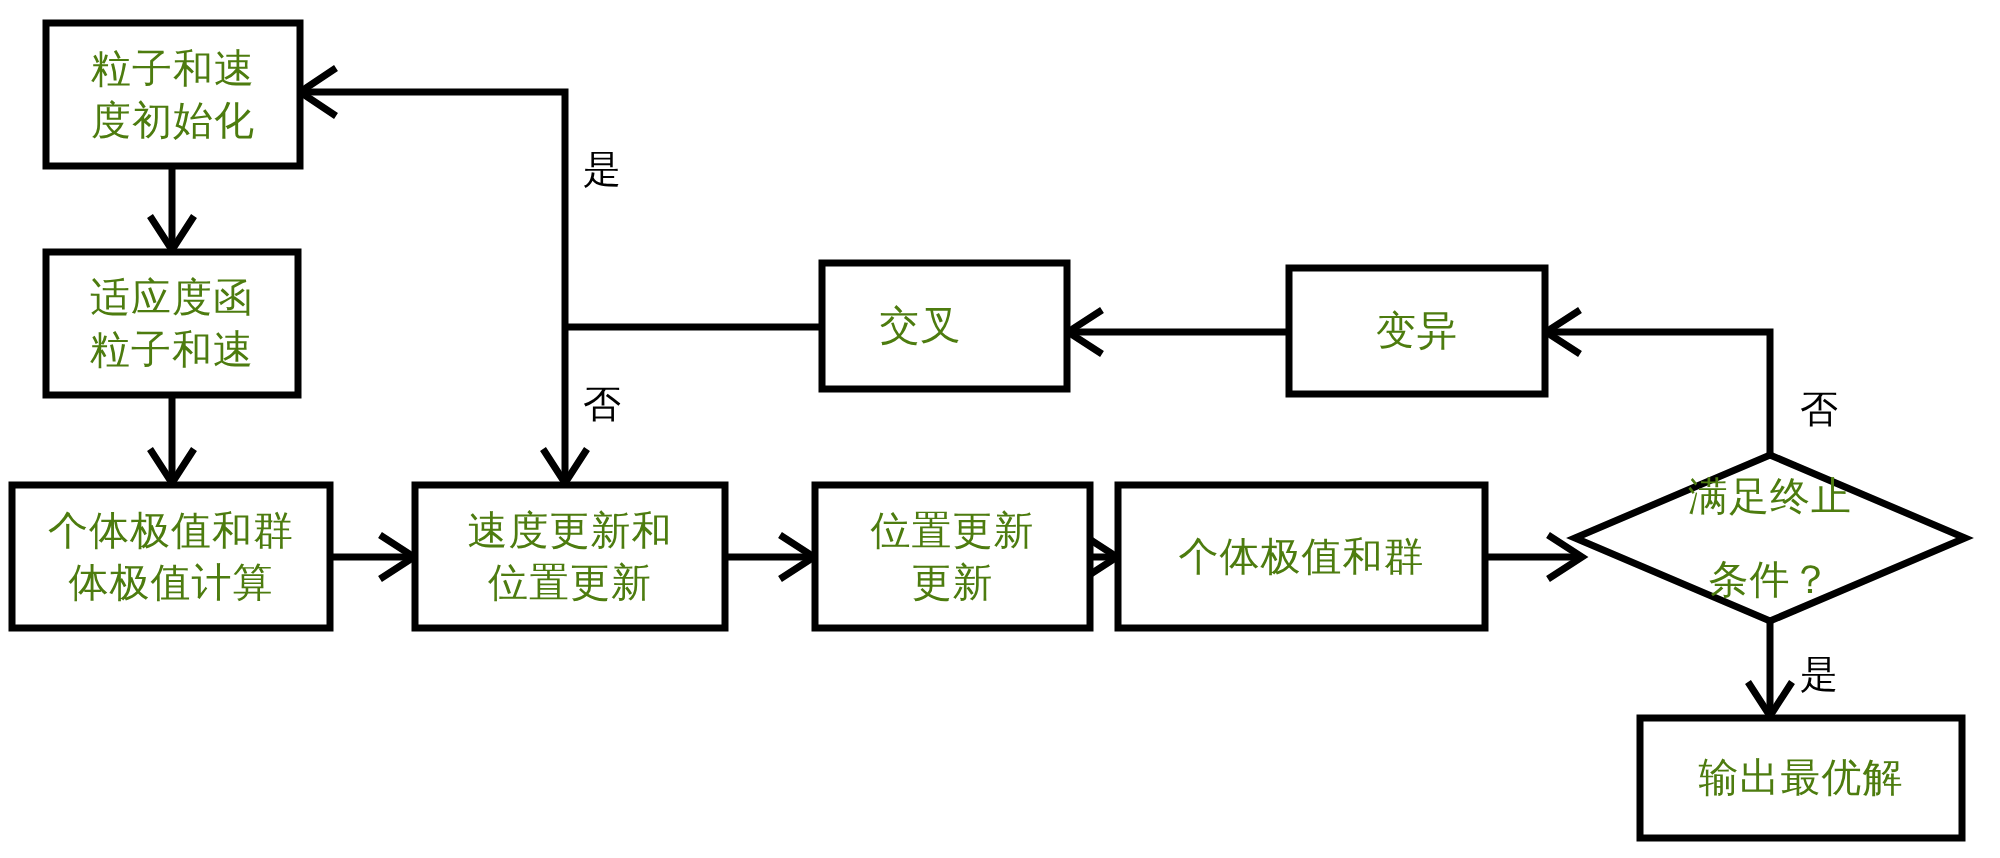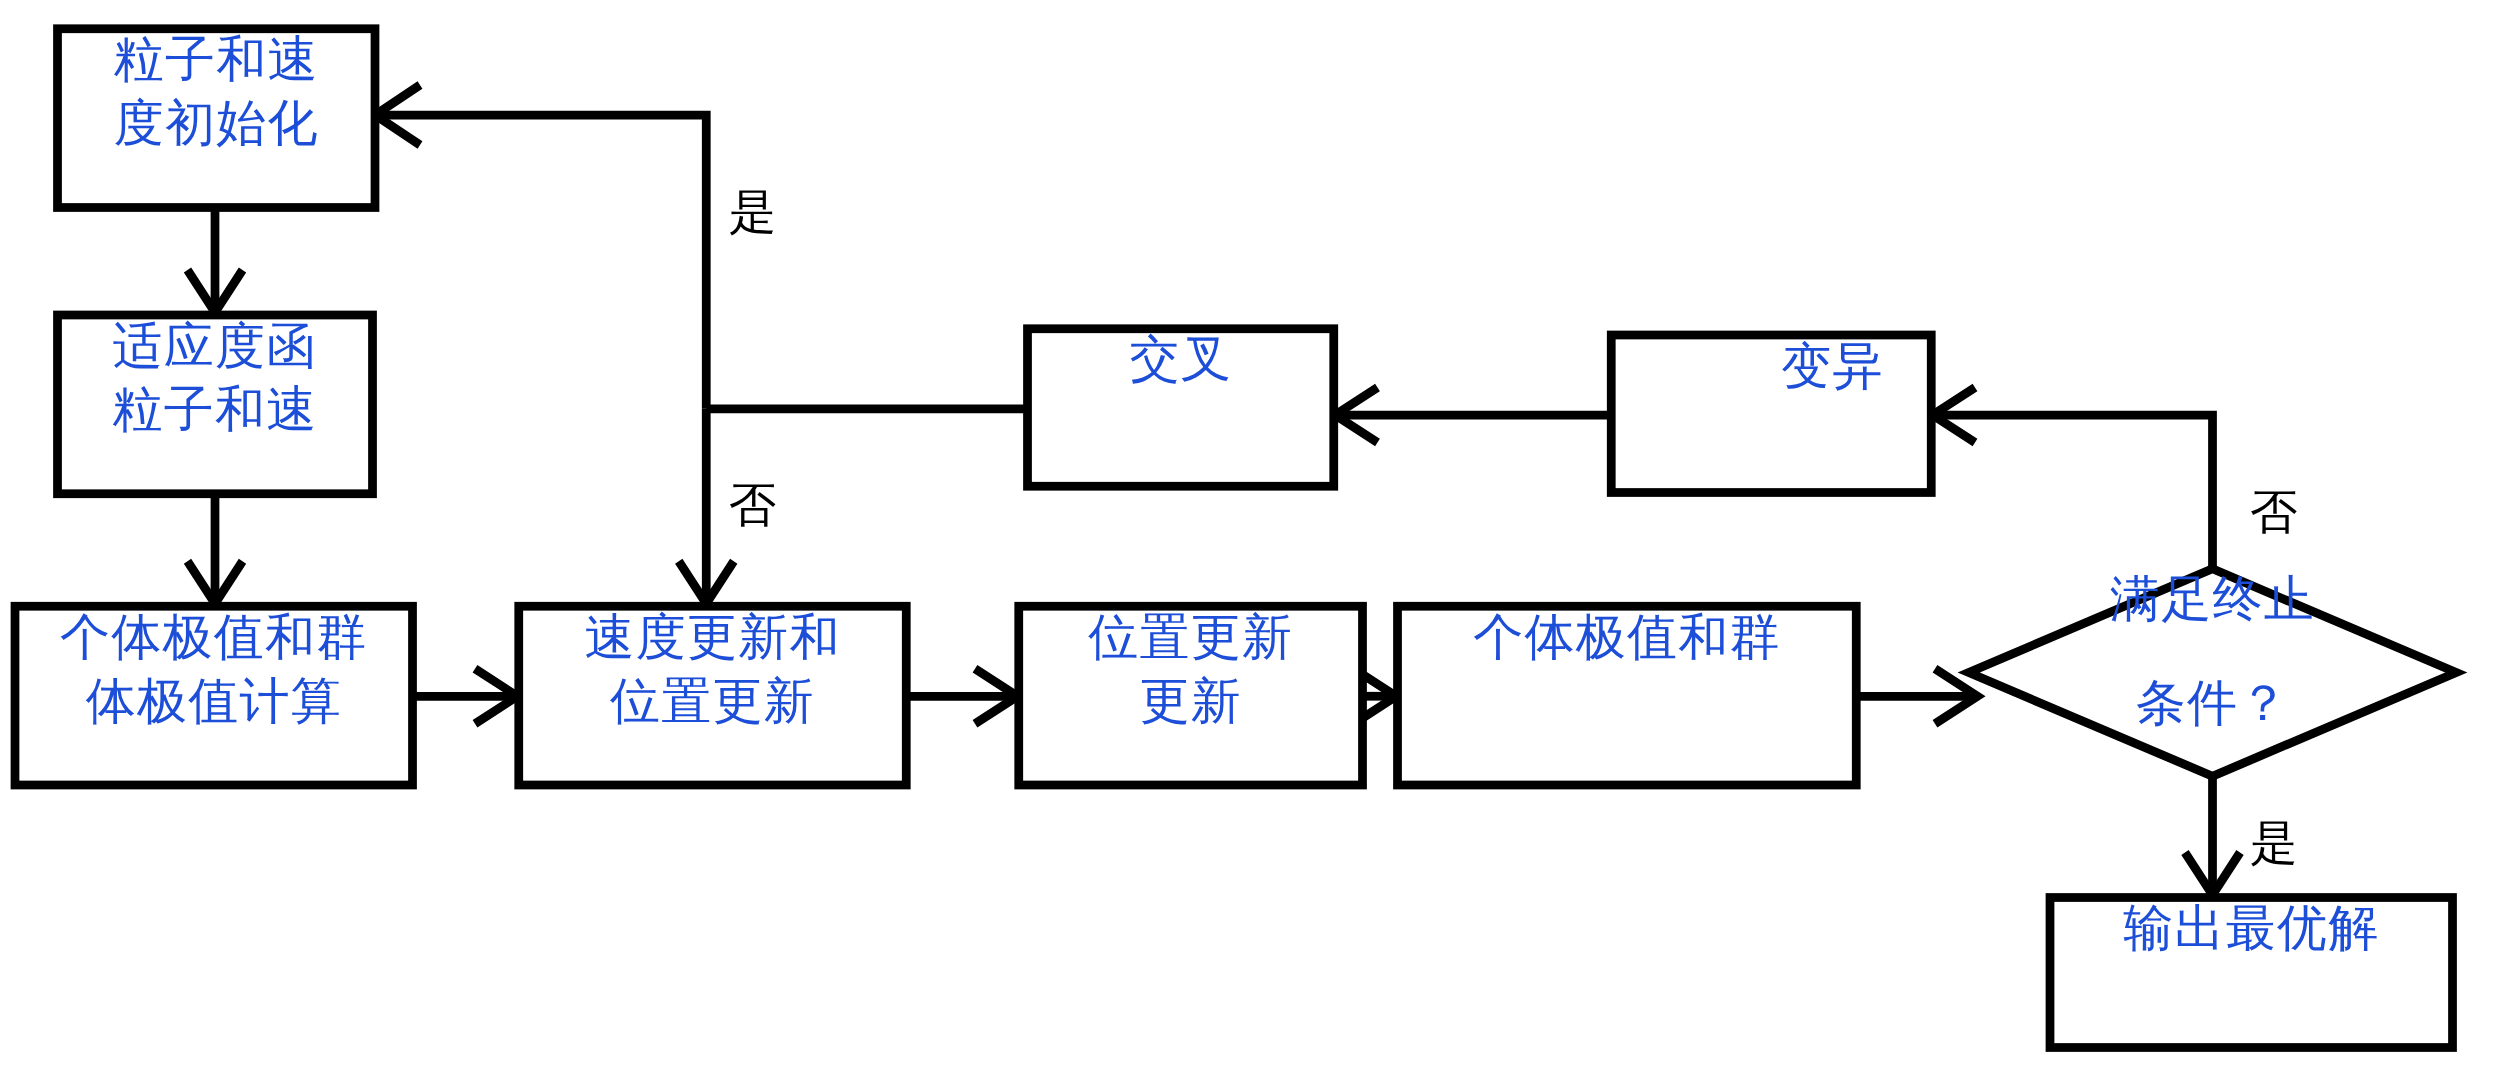--- a/index.html
+++ b/index.html
@@ -46,22 +46,23 @@
     stroke: #000000;
     stroke-width: 7;
     stroke-linecap: butt;
     stroke-linejoin: miter;
   }
   .node-label {
     position: absolute;
     display: flex;
     flex-direction: column;
     align-items: center;
+    justify-content: center;
     text-align: center;
-    color: #1d4ed8;
+    color: #4d7c0f;
     font-family: "DejaVu Serif", "Liberation Serif", serif;
     font-size: 40px;
     line-height: 1.28;
     letter-spacing: 1px;
     white-space: pre;
     pointer-events: none;
   }
   .edge-label {
     position: absolute;
     color: #000000;
@@ -186,25 +187,25 @@
 
   <div class="node-label" style="left:1118px; top:485px; width:367px; height:143px;">
     <span>个体极值和群</span>
   </div>
 
   <div class="node-label" style="left:1610px; top:455px; width:320px; height:166px;gap:32px;">
     <span>满足终止</span>
     <span>条件？</span>
   </div>
 
-  <div class="node-label" style="left:822px; top:263px; width:245px; height:126px;">
+  <div class="node-label" style="left:798px; top:263px; width:245px; height:126px;">
     <span>交叉</span>
   </div>
 
-  <div class="node-label" style="left:1338px; top:268px; width:256px; height:126px;">
+  <div class="node-label" style="left:1289px; top:268px; width:256px; height:126px;">
     <span>变异</span>
   </div>
 
   <div class="node-label" style="left:1640px; top:718px; width:322px; height:120px;">
     <span>输出最优解</span>
   </div>
 
   <div class="edge-label" style="left:583px; top:150px;">是</div>
 
   <div class="edge-label" style="left:583px; top:385px;">否</div>

